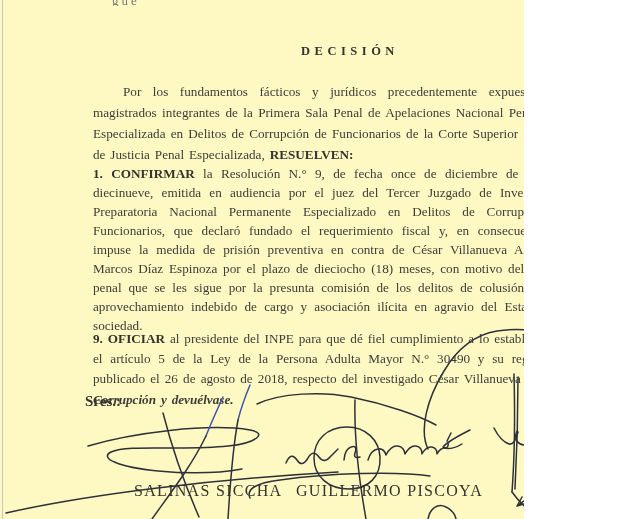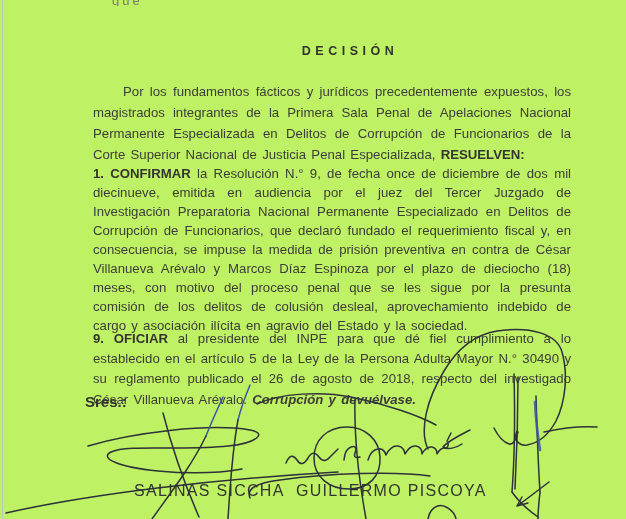--- a/index.html
+++ b/index.html
@@ -2,25 +2,25 @@
 <html><head>
 <meta charset="utf-8">
 <style>
   html, body {
     margin: 0;
     padding: 0;
     background: #ffffff;
   }
   .canvas {
     position: relative;
-    width: 626px;
+    width: 524px;
     height: 519px;
-    background: #bef264;
+    background: #fef9c3;
     overflow: hidden;
-    font-family: Liberation Sans, sans-serif;
+    font-family: Liberation Serif, serif;
   }
   .edge-line {
     position: absolute;
     left: 2px;
     top: 0;
     width: 1px;
     height: 100%;
     background: #c6c6c4;
   }
   .fragment-clip {

